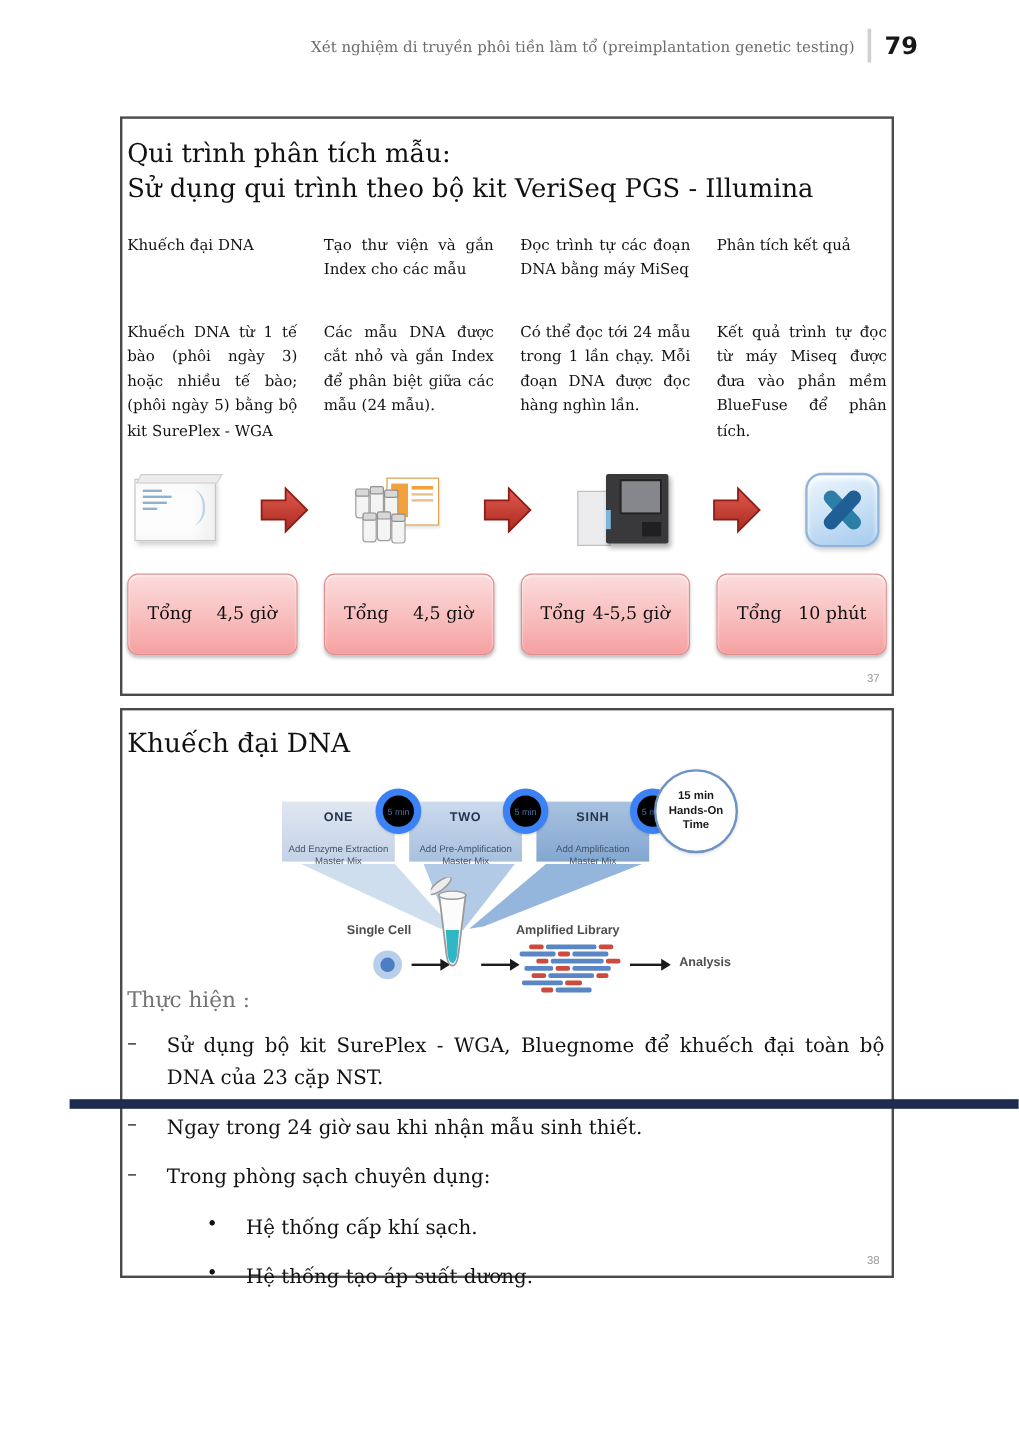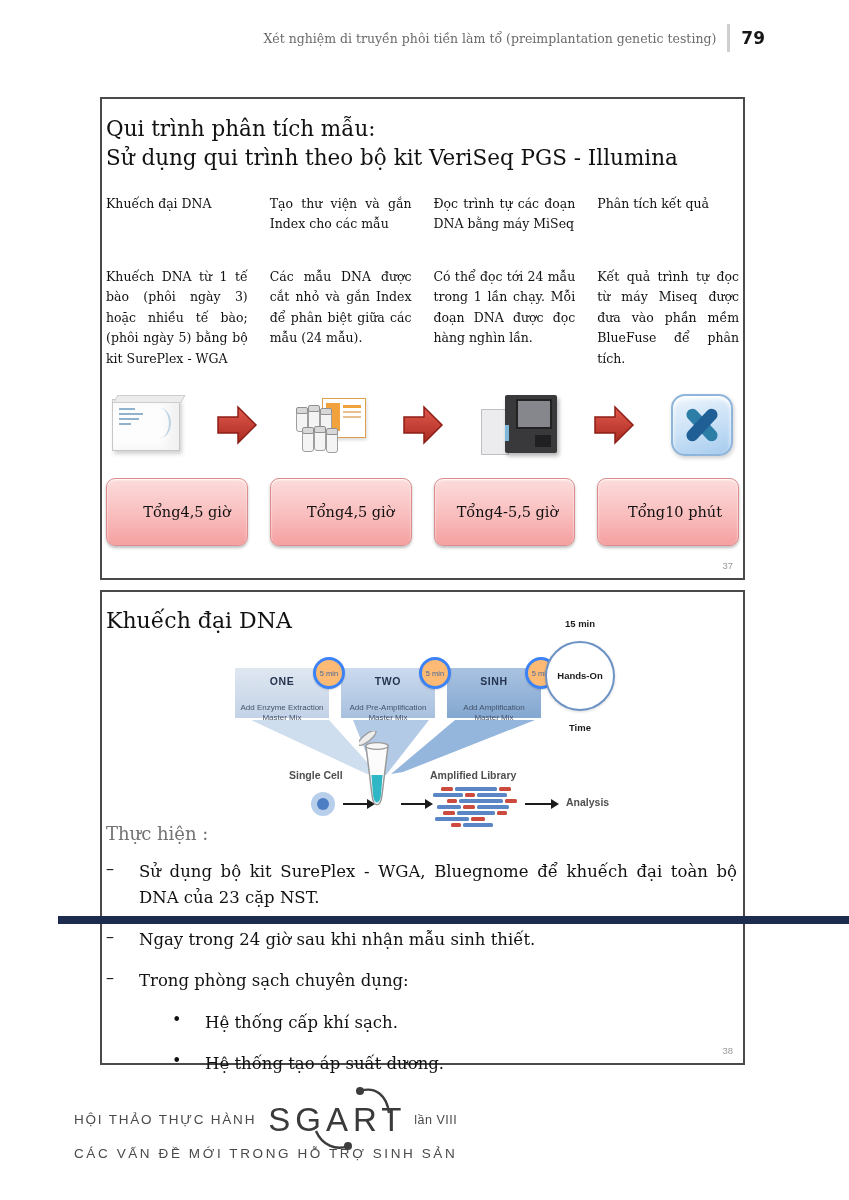--- a/index.html
+++ b/index.html
@@ -3,21 +3,21 @@
 <meta charset="utf-8">
 <style>
   html,body{margin:0;padding:0;}
   body{width:849px;height:1200px;background:#fff;font-family:"Liberation Sans",sans-serif;position:relative;overflow:hidden;}
   .page{position:relative;width:849px;height:924px;background:#ffffff;}
 
   
   .hdr{position:absolute;top:24px;right:84px;display:flex;align-items:center;gap:11px;}
   .hdr-title{font-family:"DejaVu Serif",serif;font-size:12.5px;color:#6b6b6b;}
   .hdr-sep{width:3px;height:28px;background:#cfcfcf;}
-  .hdr-num{font-family:"DejaVu Sans",sans-serif;font-size:17px;font-weight:bold;color:#171717;}
+  .hdr-num{font-family:"DejaVu Sans",sans-serif;font-size:20px;font-weight:bold;color:#171717;}
 
   
   .slide{position:absolute;left:100px;width:645px;background:#fff;border:2px solid #4a4a4a;box-sizing:border-box;padding:16px 4px;font-family:"DejaVu Serif",serif;}
   .slide1{top:97px;height:483px;}
   .slide2{top:590px;height:475px;}
   .slide-num{position:absolute;right:10px;bottom:7px;font-family:"Liberation Sans",sans-serif;font-size:9.5px;color:#9a9a9a;}
 
   
   .s1-title{font-size:21.5px;line-height:1.34;color:#111;}
   .cols{margin-top:21px;display:grid;grid-template-columns:repeat(4,1fr);column-gap:22px;}
@@ -49,35 +49,35 @@
   .miseq .screen{position:absolute;right:5px;top:4px;width:32px;height:26px;background:#85878d;border:2px solid #222;}
   .miseq .status{position:absolute;left:24px;top:30px;width:4px;height:16px;background:#7db6d8;}
   .miseq .tray{position:absolute;left:30px;bottom:6px;width:16px;height:12px;background:#202022;}
 
   .bluefuse{position:relative;width:58px;height:58px;border-radius:14px;background:linear-gradient(160deg,#eef5fd 0%,#cfe4f7 45%,#a6cbee 100%);border:2px solid #8fb5da;box-shadow:inset 0 3px 4px #ffffff,1px 2px 4px rgba(0,0,0,.2);}
   .chr{position:absolute;left:9px;top:23px;width:40px;height:12px;border-radius:7px;}
   .chr1{background:#2c7ea7;transform:rotate(47deg);}
   .chr2{background:#1f5f95;transform:rotate(-47deg);}
 
   .totals{margin-top:10px;display:grid;grid-template-columns:repeat(4,1fr);column-gap:22px;}
-  .tbox{height:68px;border-radius:9px;border:1px solid #dd8d8d;background:linear-gradient(#fcdcdc 0%,#f9bdbd 55%,#f5a0a0 100%);box-shadow:0 2px 3px rgba(0,0,0,.25), inset 0 1px 2px #fff;display:flex;align-items:center;justify-content:flex-end;padding:0 16px;box-sizing:border-box;font-size:14.5px;color:#111;}
+  .tbox{height:68px;border-radius:9px;border:1px solid #dd8d8d;background:linear-gradient(#fcdcdc 0%,#f9bdbd 55%,#f5a0a0 100%);box-shadow:0 2px 3px rgba(0,0,0,.25), inset 0 1px 2px #fff;display:flex;align-items:center;justify-content:space-between;padding:0 16px;box-sizing:border-box;font-size:14.5px;color:#111;}
 
   
   .s2-title{font-size:22px;color:#111;}
   .diagram{position:relative;margin:8px 0 0 127px;width:410px;height:190px;font-family:"Liberation Sans",sans-serif;}
   .beams{position:absolute;left:0;top:77px;}
   .step{position:absolute;top:27px;width:94px;height:50px;box-sizing:border-box;padding-top:7px;text-align:center;}
   .step1{left:2px;background:linear-gradient(#dfe7f1,#c3d2e7);}
   .step2{left:108px;background:linear-gradient(#cbdaee,#a8c0de);}
   .step3{left:214px;background:linear-gradient(#a9c2e0,#83a7d1);}
   .step-label{font-size:10.5px;font-weight:bold;color:#25344e;letter-spacing:.6px;}
   .step-desc{font-size:8px;line-height:1.3;color:#44546a;margin-top:16px;padding:0 5px;}
-  .min5{position:absolute;top:16px;width:26px;height:26px;border-radius:50%;background:#fdba74;border:3px solid #3b82f6;box-shadow:0 1px 2px rgba(0,0,0,.15);display:flex;align-items:center;justify-content:center;font-size:7.5px;color:#49699a;}
+  .min5{position:absolute;top:16px;width:26px;height:26px;border-radius:50%;background:#000000;border:6px solid #3b82f6;box-shadow:0 1px 2px rgba(0,0,0,.15);display:flex;align-items:center;justify-content:center;font-size:7.5px;color:#49699a;}
   .m5a{left:80px;}.m5b{left:186px;}.m5c{left:292px;}
-  .handson{position:absolute;left:312px;top:0;width:66px;height:66px;border-radius:50%;background:#fff;border:2px solid #6d92c4;box-shadow:0 1px 3px rgba(0,0,0,.15);display:flex;flex-direction:column;align-items:center;justify-content:center;text-align:center;font-size:9.5px;font-weight:bold;color:#1c1c1c;line-height:1.25;gap:40px;}
+  .handson{position:absolute;left:312px;top:0;width:66px;height:66px;border-radius:50%;background:#fff;border:2px solid #6d92c4;box-shadow:0 1px 3px rgba(0,0,0,.15);display:flex;flex-direction:column;align-items:center;justify-content:center;text-align:center;font-size:9.5px;font-weight:bold;color:#1c1c1c;line-height:1.25;}
   .flow-label{position:absolute;font-size:10.5px;font-weight:bold;color:#4e4e4e;}
   .lbl-cell{left:56px;top:128px;}
   .lbl-lib{left:197px;top:128px;}
   .lbl-ana{left:333px;top:155px;}
   .cellouter{position:absolute;left:78px;top:151px;width:24px;height:24px;border-radius:50%;background:#b7cfeb;}
   .cellinner{position:absolute;left:6px;top:6px;width:12px;height:12px;border-radius:50%;background:#4b7ec2;}
   .farrow{position:absolute;height:2px;background:#1b1b1b;}
   .farrow::after{content:"";position:absolute;right:-2px;top:-4px;border-left:8px solid #1b1b1b;border-top:5px solid transparent;border-bottom:5px solid transparent;}
   .fa1{left:110px;top:162px;width:30px;}
   .fa2{left:168px;top:162px;width:30px;}
@@ -331,31 +331,15 @@
       <span class="btext">Hệ thống cấp khí sạch.</span>
     </div>
     <div class="brow sub">
       <span class="bmark">•</span>
       <span class="btext">Hệ thống tạo áp suất dương.</span>
     </div>
 
     <div class="slide-num">38</div>
   </div>
 
-  <div class="footer">
-    <div class="f-line1">
-      <span class="f-pre">HỘI THẢO THỰC HÀNH</span>
-      <span class="sgart">
-        <span>SGART</span>
-        <svg width="160" height="74" viewBox="0 0 160 74">
-          <path d="M100 10 C116 5 127 15 129 32" fill="none" stroke="#3c3c3c" stroke-width="2.4"></path>
-          <circle cx="100" cy="10" r="4" fill="#3c3c3c"></circle>
-          <path d="M56 50 C62 64 76 70 88 65" fill="none" stroke="#3c3c3c" stroke-width="2.4"></path>
-          <circle cx="88" cy="65" r="4" fill="#3c3c3c"></circle>
-        </svg>
-      </span>
-      <span class="f-suf">lần VIII</span>
-    </div>
-    <div class="f-line2">CÁC VẤN ĐỀ MỚI TRONG HỖ TRỢ SINH SẢN</div>
-  </div>
 
   <div class="bottom-bar"></div>
 </div>
 
 </body></html>

